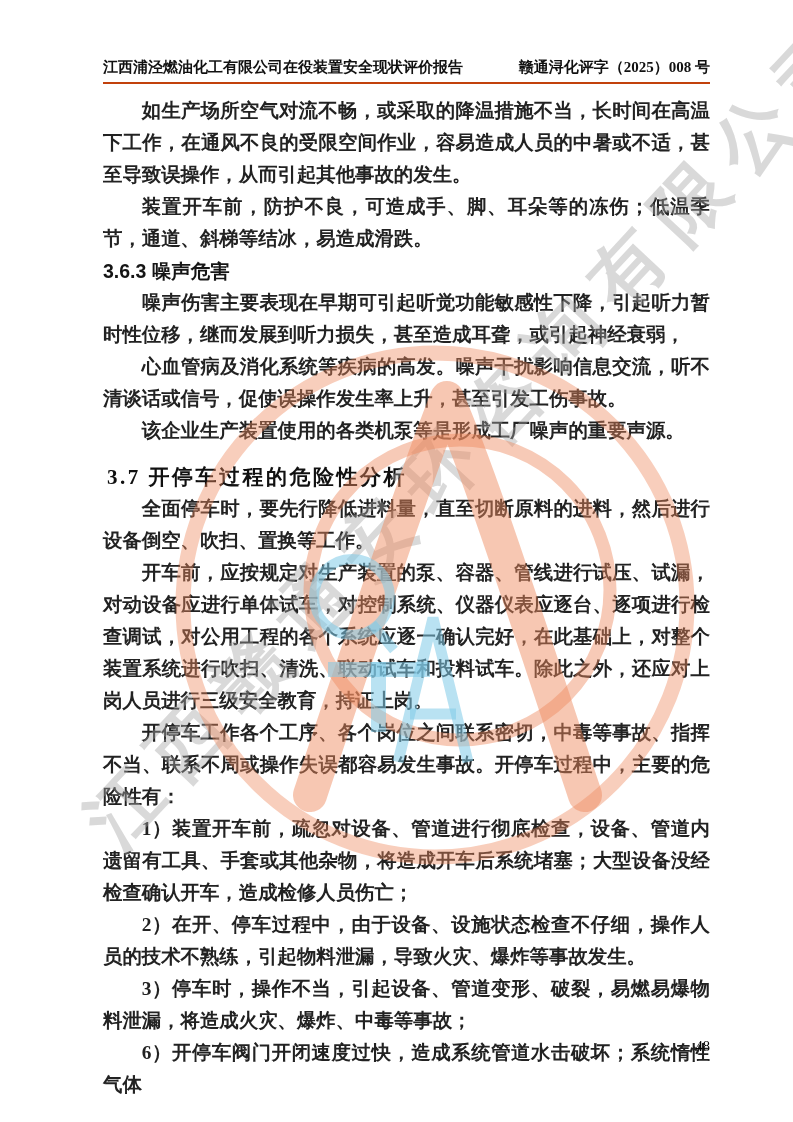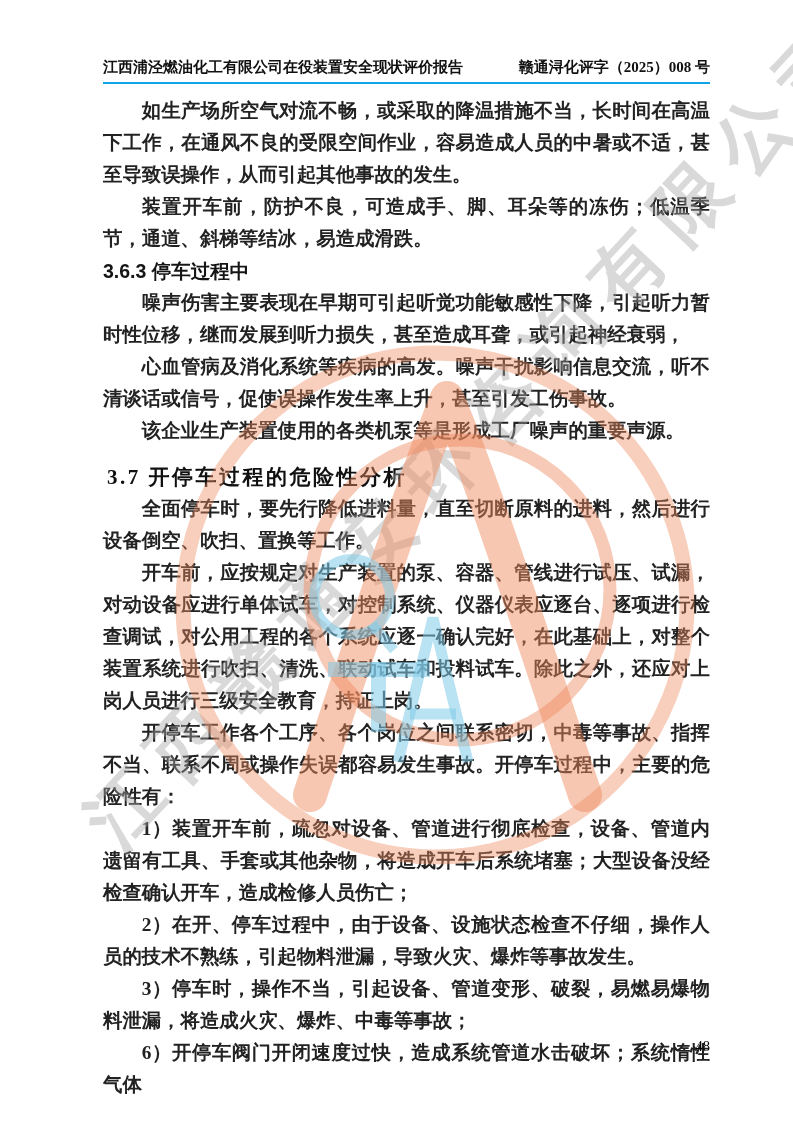--- a/index.html
+++ b/index.html
@@ -9,21 +9,21 @@
     background:#ffffff;
     margin:0 auto;
     overflow:hidden;
     font-family:"Liberation Serif","DejaVu Serif",serif;
     color:#1e1e1e;
   }
   
   .header{
     position:absolute;left:103px;top:58px;width:607px;
     display:flex;justify-content:space-between;align-items:flex-end;
-    border-bottom:2px solid #0ea5e9;
+    border-bottom:2px solid #c2410c;
     padding-bottom:5px;
     font-size:15px;font-weight:bold;color:#111;
     z-index:1;
   }
   
   .doc-body{
     position:absolute;left:103px;top:95px;width:607px;z-index:1;
   }
   .doc-body p{
     margin:0;
@@ -82,21 +82,21 @@
 <div class="page">
 
   <div class="header">
     <span>江西浦泾燃油化工有限公司在役装置安全现状评价报告</span>
     <span>赣通浔化评字（2025）008 号</span>
   </div>
 
   <div class="doc-body">
     <p>如生产场所空气对流不畅，或采取的降温措施不当，长时间在高温下工作，在通风不良的受限空间作业，容易造成人员的中暑或不适，甚至导致误操作，从而引起其他事故的发生。</p>
     <p>装置开车前，防护不良，可造成手、脚、耳朵等的冻伤；低温季节，通道、斜梯等结冰，易造成滑跌。</p>
-    <div class="h-sans">3.6.3 停车过程中</div>
+    <div class="h-sans">3.6.3 噪声危害</div>
     <p>噪声伤害主要表现在早期可引起听觉功能敏感性下降，引起听力暂时性位移，继而发展到听力损失，甚至造成耳聋，或引起神经衰弱，</p>
     <p>心血管病及消化系统等疾病的高发。噪声干扰影响信息交流，听不清谈话或信号，促使误操作发生率上升，甚至引发工伤事故。</p>
     <p>该企业生产装置使用的各类机泵等是形成工厂噪声的重要声源。</p>
     <div class="h-kai">3.7 开停车过程的危险性分析</div>
     <p>全面停车时，要先行降低进料量，直至切断原料的进料，然后进行设备倒空、吹扫、置换等工作。</p>
     <p>开车前，应按规定对生产装置的泵、容器、管线进行试压、试漏，对动设备应进行单体试车，对控制系统、仪器仪表应逐台、逐项进行检查调试，对公用工程的各个系统应逐一确认完好，在此基础上，对整个装置系统进行吹扫、清洗、联动试车和投料试车。除此之外，还应对上岗人员进行三级安全教育，持证上岗。</p>
     <p>开停车工作各个工序、各个岗位之间联系密切，中毒等事故、指挥不当、联系不周或操作失误都容易发生事故。开停车过程中，主要的危险性有：</p>
     <p>1）装置开车前，疏忽对设备、管道进行彻底检查，设备、管道内遗留有工具、手套或其他杂物，将造成开车后系统堵塞；大型设备没经检查确认开车，造成检修人员伤亡；</p>
     <p>2）在开、停车过程中，由于设备、设施状态检查不仔细，操作人员的技术不熟练，引起物料泄漏，导致火灾、爆炸等事故发生。</p>
     <p>3）停车时，操作不当，引起设备、管道变形、破裂，易燃易爆物料泄漏，将造成火灾、爆炸、中毒等事故；</p>

